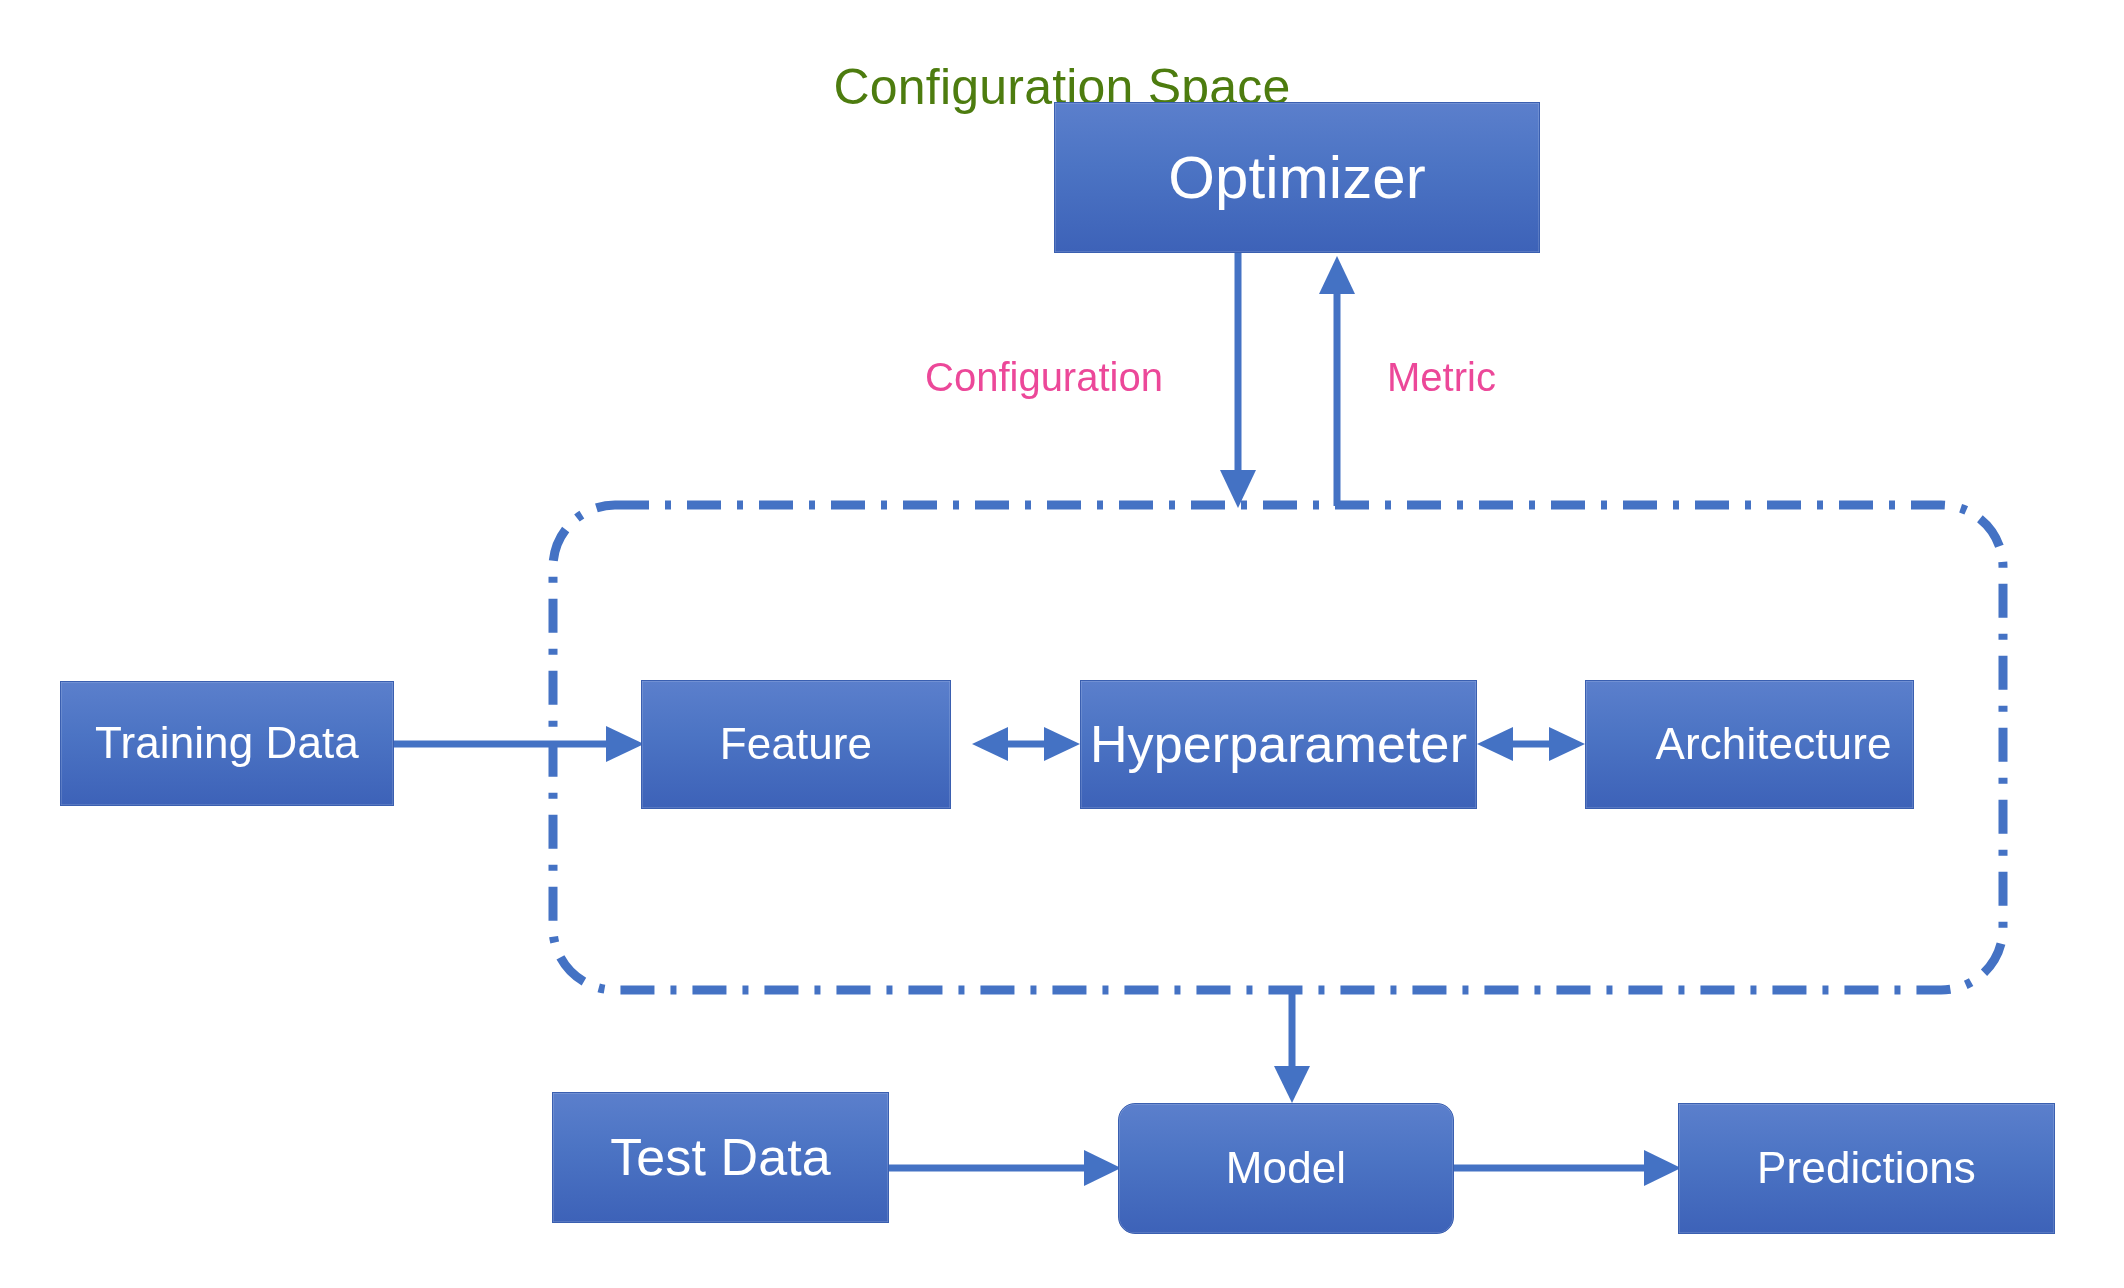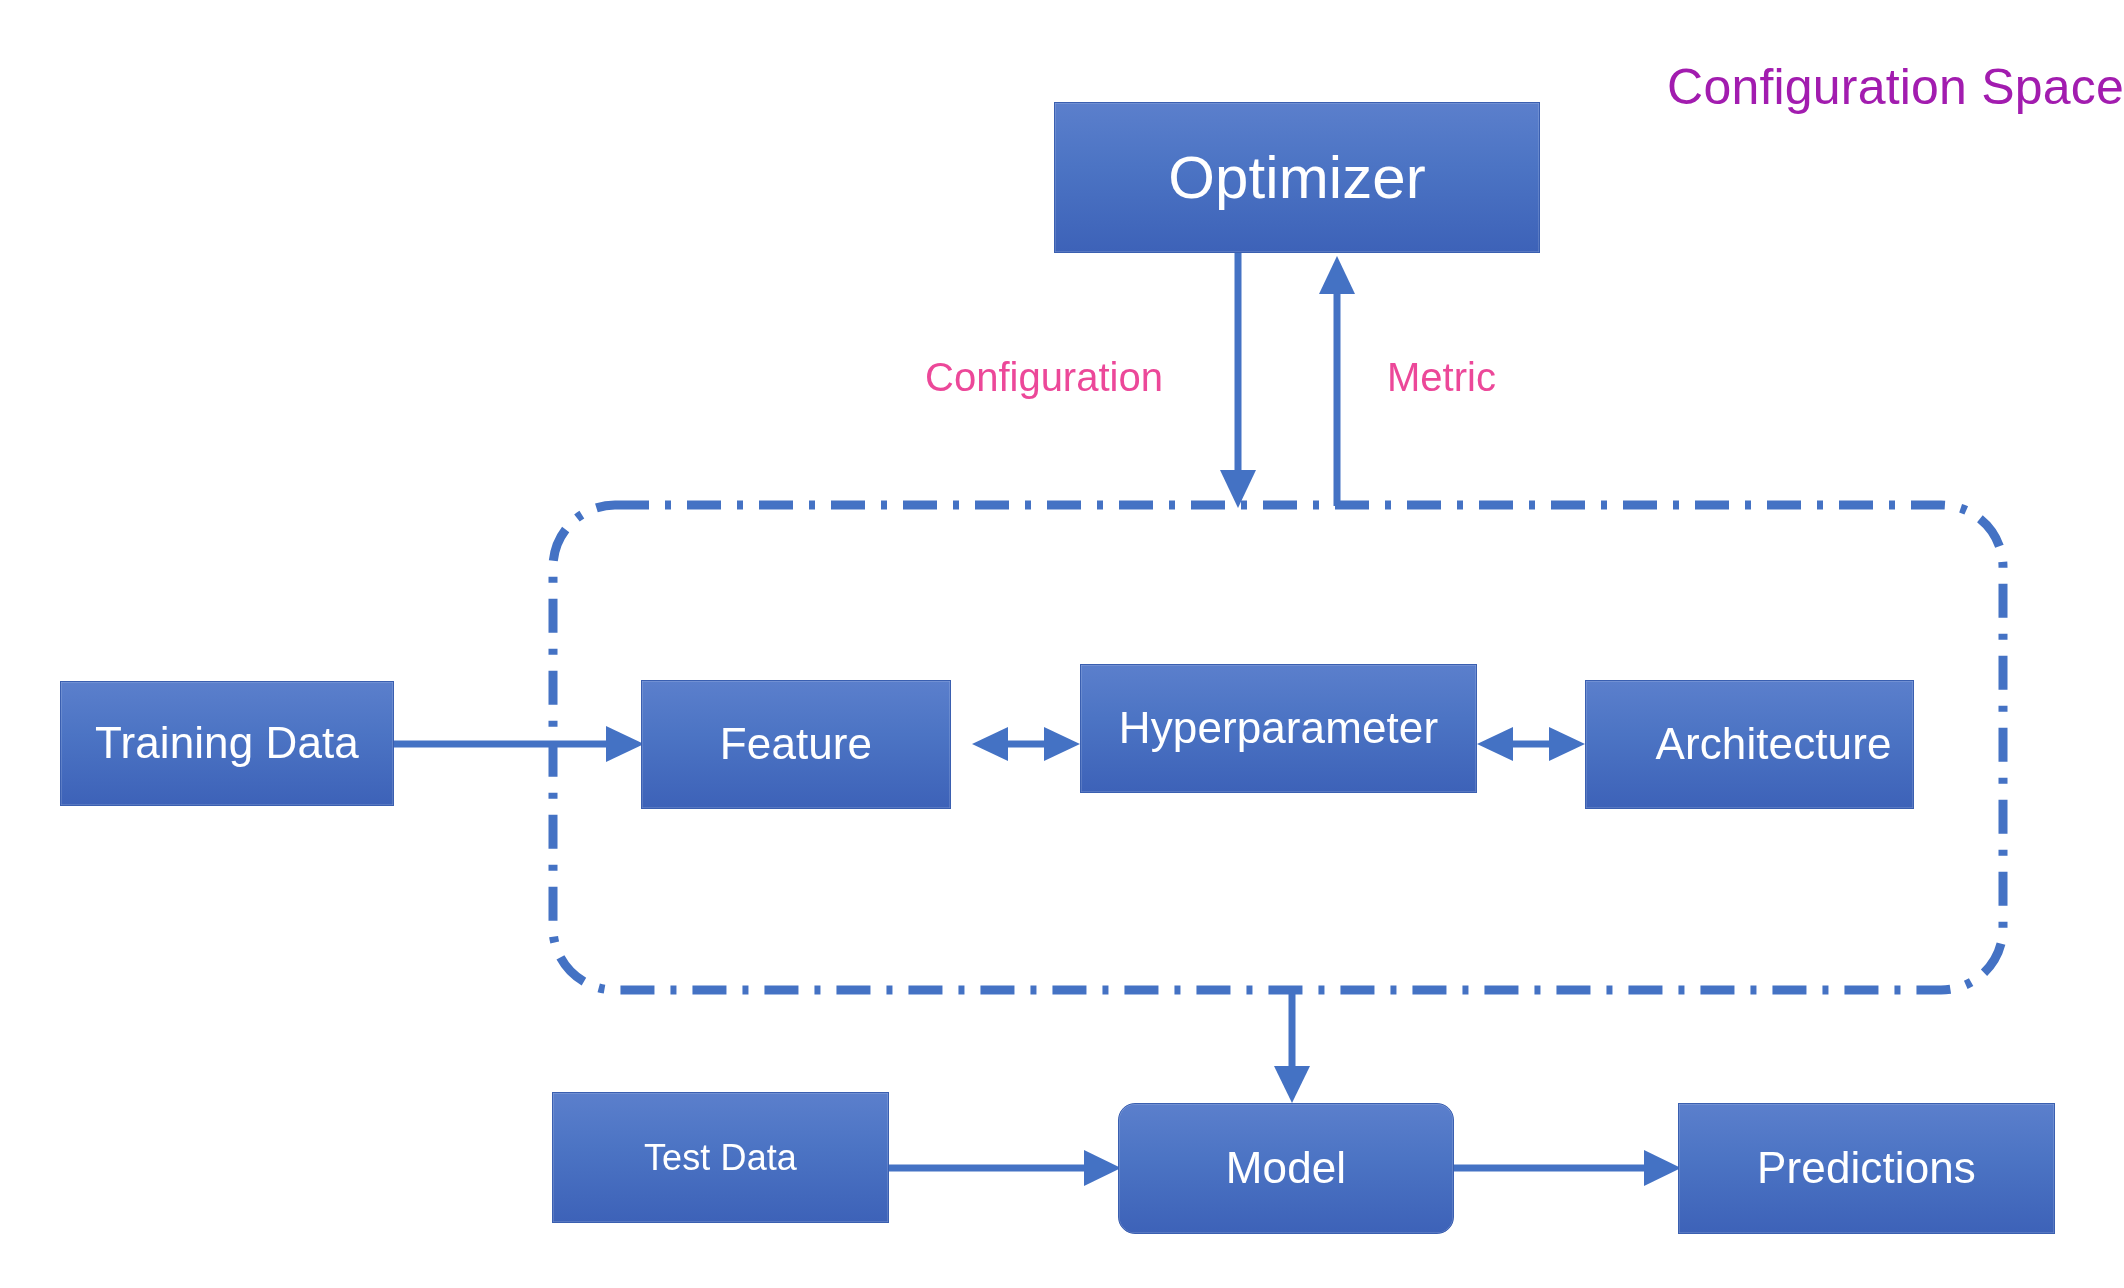--- a/index.html
+++ b/index.html
@@ -37,23 +37,23 @@
   .node-label {
     display: block;
     line-height: 1.05;
     white-space: nowrap;
   }
 
   
   #node-optimizer      { left: 1054px; top: 102px;  width: 486px; height: 151px; font-size: 60px; }
   #node-training-data  { left: 60px;   top: 681px;  width: 334px; height: 125px; font-size: 44px; }
   #node-feature        { left: 641px;  top: 680px;  width: 310px; height: 129px; font-size: 44px; }
-  #node-hyperparameter { left: 1080px; top: 664px;  width: 397px; height: 129px; font-size: 44px; }
+  #node-hyperparameter { left: 1080px; top: 680px;  width: 397px; height: 129px; font-size: 52px; }
   #node-architecture   { left: 1585px; top: 680px;  width: 329px; height: 129px; font-size: 44px; padding-left: 48px; }
-  #node-test-data      { left: 552px;  top: 1092px; width: 337px; height: 131px; font-size: 36px; }
+  #node-test-data      { left: 552px;  top: 1092px; width: 337px; height: 131px; font-size: 52px; }
   #node-model          { left: 1118px; top: 1103px; width: 336px; height: 131px; font-size: 44px; border-radius: 17px; }
   #node-predictions    { left: 1678px; top: 1103px; width: 377px; height: 131px; font-size: 44px; }
 
   
   #configuration-space {
     position: absolute;
     left: 548px;
     top: 500px;
     width: 1460px;
     height: 495px;
@@ -64,23 +64,23 @@
     inset: 0;
     width: 100%;
     height: 100%;
     overflow: visible;
   }
   #configuration-space-title {
     position: absolute;
     left: 0;
     top: 58px;
     width: 100%;
-    text-align: right;
+    text-align: center;
     font-size: 50px;
-    color: #a21caf;
+    color: #4d7c0f;
     letter-spacing: 0.2px;
     z-index: 3;
   }
 
   
   .edge-label {
     position: absolute;
     font-size: 40px;
     color: #ec4899;
     white-space: nowrap;

